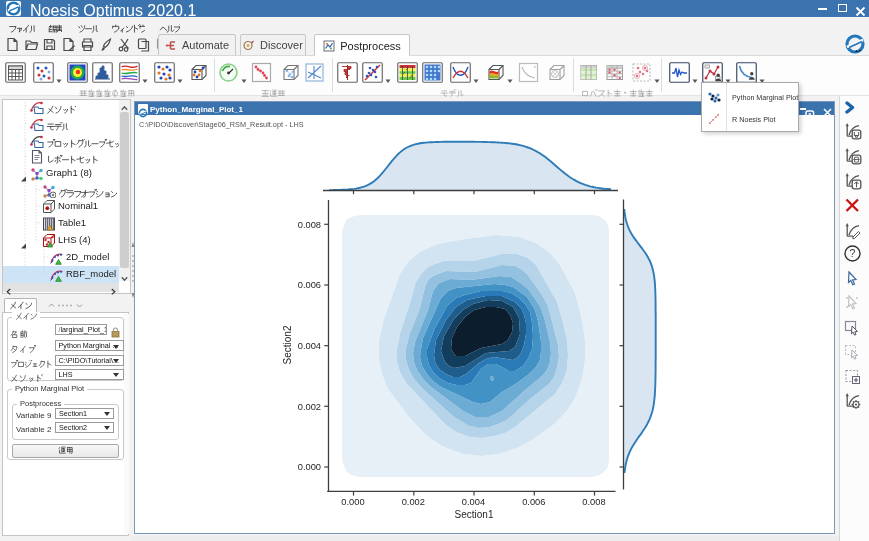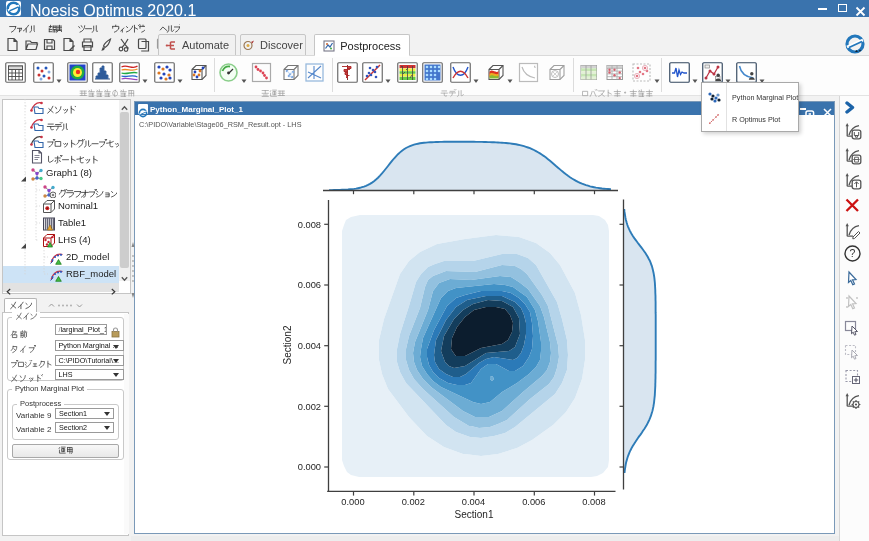--- a/index.html
+++ b/index.html
@@ -874,21 +874,21 @@
     </svg></div>
 <div class="abs" style="left:150px;top:104.5px;font-size:8px;font-weight:bold;color:#fff">Python_Marginal_Plot_1</div>
 <div class="abs" style="left:800px;top:108px;width:6px;height:1.6px;background:#fff"></div>
 <div class="abs" style="left:805px;top:104px;width:10px;height:8px"><svg width="10" height="8" viewBox="0 0 10 8" style="">
       <rect x="1" y="1" width="7.6" height="6" rx="1.8" fill="none" stroke="#fff" stroke-width="1.5"></rect>
       <rect x="3.6" y="3.2" width="2.4" height="1.6" fill="#fff"></rect>
     </svg></div>
 <div class="abs" style="left:823px;top:103px;width:9px;height:9px"><svg width="9" height="9" viewBox="0 0 9 9" style="">
       <path d="M1 1 L8 8 M8 1 L1 8" stroke="#fff" stroke-width="1.5"></path>
     </svg></div>
-<div class="abs" style="left:139px;top:119.5px;font-size:7.3px;color:#555">C:\PIDO\Variable\Stage06_RSM_Result.opt - LHS</div>
+<div class="abs" style="left:139px;top:119.5px;font-size:7.3px;color:#555">C:\PIDO\Discover\Stage06_RSM_Result.opt - LHS</div>
 <svg style="position:absolute;left:0;top:0" width="869" height="541">
 <g>
       <path d="M360 477 591 477 597 476 603 473 608 467 609 460 609 231 608 225 605 220 599 216 593 215 360 215 351 217 346 220 344 225 342 231 342 460 344 466 347 472 351 475 359 477ZM463 454 444 447 427 436 409 417 388 389 382 374 379 360 379 340 384 319 400 274 409 261 420 252 437 244 465 239 496 235 519 237 536 243 550 253 560 265 575 293 581 315 585 340 585 360 582 379 575 398 566 412 553 425 532 440 517 448 498 454 481 456 465 454Z" fill="#e7f0f7"></path>
 <path d="M465 454 481 456 498 454 517 448 532 440 553 425 566 412 575 398 582 379 585 360 585 340 581 315 575 293 560 265 550 253 536 243 519 237 496 235 465 239 437 244 420 252 409 261 400 274 384 319 379 340 379 360 382 374 388 389 409 417 427 436 444 447 463 454ZM470 437 456 432 446 425 406 383 400 372 397 362 397 349 400 334 409 306 416 282 421 274 428 267 435 264 444 261 473 261 502 254 517 254 528 258 536 265 557 302 562 319 567 340 568 355 567 370 562 383 555 394 515 427 505 433 494 436 481 438 471 437Z" fill="#d2e4f1"></path>
 <path d="M471 437 481 438 494 436 505 433 515 427 555 394 562 383 567 370 568 355 567 340 562 319 557 302 536 265 528 258 517 254 502 254 473 261 444 261 435 264 428 267 421 274 416 282 409 306 400 334 397 349 397 362 400 372 406 383 446 425 456 432 470 437ZM469 426 454 417 423 389 414 379 409 370 406 360 406 349 409 336 420 308 425 287 428 280 433 276 446 271 475 272 502 265 515 266 521 269 527 274 542 295 548 306 558 345 559 357 557 368 554 377 549 384 530 399 507 420 498 424 490 427 479 428 471 426Z" fill="#b5d4ea"></path>
 <path d="M471 426 479 428 490 427 498 424 507 420 530 399 549 384 554 377 557 368 559 357 558 345 548 306 542 295 527 274 521 269 515 266 502 265 475 272 446 271 433 276 428 280 425 287 420 308 409 336 406 349 406 360 409 370 414 379 423 389 454 417 469 426ZM475 417 463 411 431 387 423 379 417 370 414 362 413 353 415 342 428 310 433 291 439 283 450 279 471 280 500 276 511 277 519 282 528 289 540 306 544 317 550 342 551 353 550 362 547 370 542 376 523 392 502 411 489 417 475 417Z" fill="#93c1df"></path>
 <path d="M475 417 489 417 502 411 523 392 542 376 547 370 550 362 551 353 550 342 544 317 540 306 528 289 519 282 511 277 500 276 471 280 450 279 439 283 433 291 428 310 415 342 413 353 414 362 417 370 423 379 431 387 463 411 475 417ZM473 402 441 387 433 381 427 374 422 366 420 357 421 349 423 338 441 298 448 291 456 288 494 284 505 285 513 287 527 297 535 310 538 321 541 342 541 351 540 360 536 367 529 374 517 383 502 392 490 402 481 404 473 402ZM490 379 492 381 494 379 493 377 492 376 490 377 490 379Z" fill="#6cacd4"></path>
 <path d="M473 402 481 404 490 402 502 392 517 383 529 374 536 367 540 360 541 351 541 342 538 321 535 310 527 297 513 287 505 285 494 284 456 288 448 291 441 298 423 338 421 349 420 357 422 366 427 374 433 381 441 387 473 402ZM457 385 448 383 439 378 433 372 429 365 427 357 427 349 434 330 447 306 456 298 465 295 481 291 502 291 511 293 519 298 525 304 530 312 532 323 533 336 532 349 529 357 523 366 515 371 509 371 496 364 488 364 481 369 471 383 465 385 458 385ZM490 379 490 377 492 376 493 377 494 379 492 381 490 379Z" fill="#4292c6"></path>
 <path d="M458 385 465 385 471 383 481 369 488 364 496 364 509 371 515 371 523 366 529 357 532 349 533 336 532 323 530 312 525 304 519 298 511 293 502 291 481 291 465 295 456 298 447 306 434 330 427 349 427 357 429 365 433 372 439 378 448 383 457 385ZM453 377 446 374 439 369 435 362 434 355 436 340 446 320 456 307 467 300 486 296 502 296 515 302 521 308 524 315 526 323 526 334 524 345 521 353 517 358 513 360 494 357 486 359 479 363 466 374 460 377 454 377Z" fill="#2b7ab8"></path>
 <path d="M454 377 460 377 466 374 479 363 486 359 494 357 513 360 517 358 521 353 524 345 526 334 526 323 524 315 521 308 515 302 502 296 486 296 467 300 456 307 446 320 436 340 434 355 435 362 439 369 446 374 453 377ZM454 368 449 366 445 362 441 351 444 336 454 319 463 310 473 304 488 300 502 301 513 307 519 318 520 334 515 347 509 351 486 353 465 366 454 368Z" fill="#1f5e8c"></path>
@@ -1038,12 +1038,12 @@
       <circle cx="13" cy="10" r="1.6" fill="#123"></circle>
     </svg></div>
 <div class="abs" style="left:732px;top:93px;font-size:7.2px;color:#333;z-index:51">Python Marginal Plot</div>
 <div class="abs" style="left:706px;top:112px;z-index:51"><svg width="16" height="14" viewBox="0 0 16 14" style="">
       <path d="M3 12 L13 2" stroke="#cc5555" stroke-width="1" stroke-dasharray="1.5 1.5"></path>
       <circle cx="4" cy="11" r="0.9" fill="#dd8888"></circle>
       <circle cx="7" cy="8" r="0.9" fill="#dd8888"></circle>
       <circle cx="10" cy="5" r="0.9" fill="#dd8888"></circle>
       <circle cx="12" cy="3" r="0.9" fill="#dd8888"></circle>
     </svg></div>
-<div class="abs" style="left:732px;top:115px;font-size:7.2px;color:#333;z-index:51">R Optimus Plot</div>
+<div class="abs" style="left:732px;top:115px;font-size:7.2px;color:#333;z-index:51">R Noesis Plot</div>
 </body></html>

